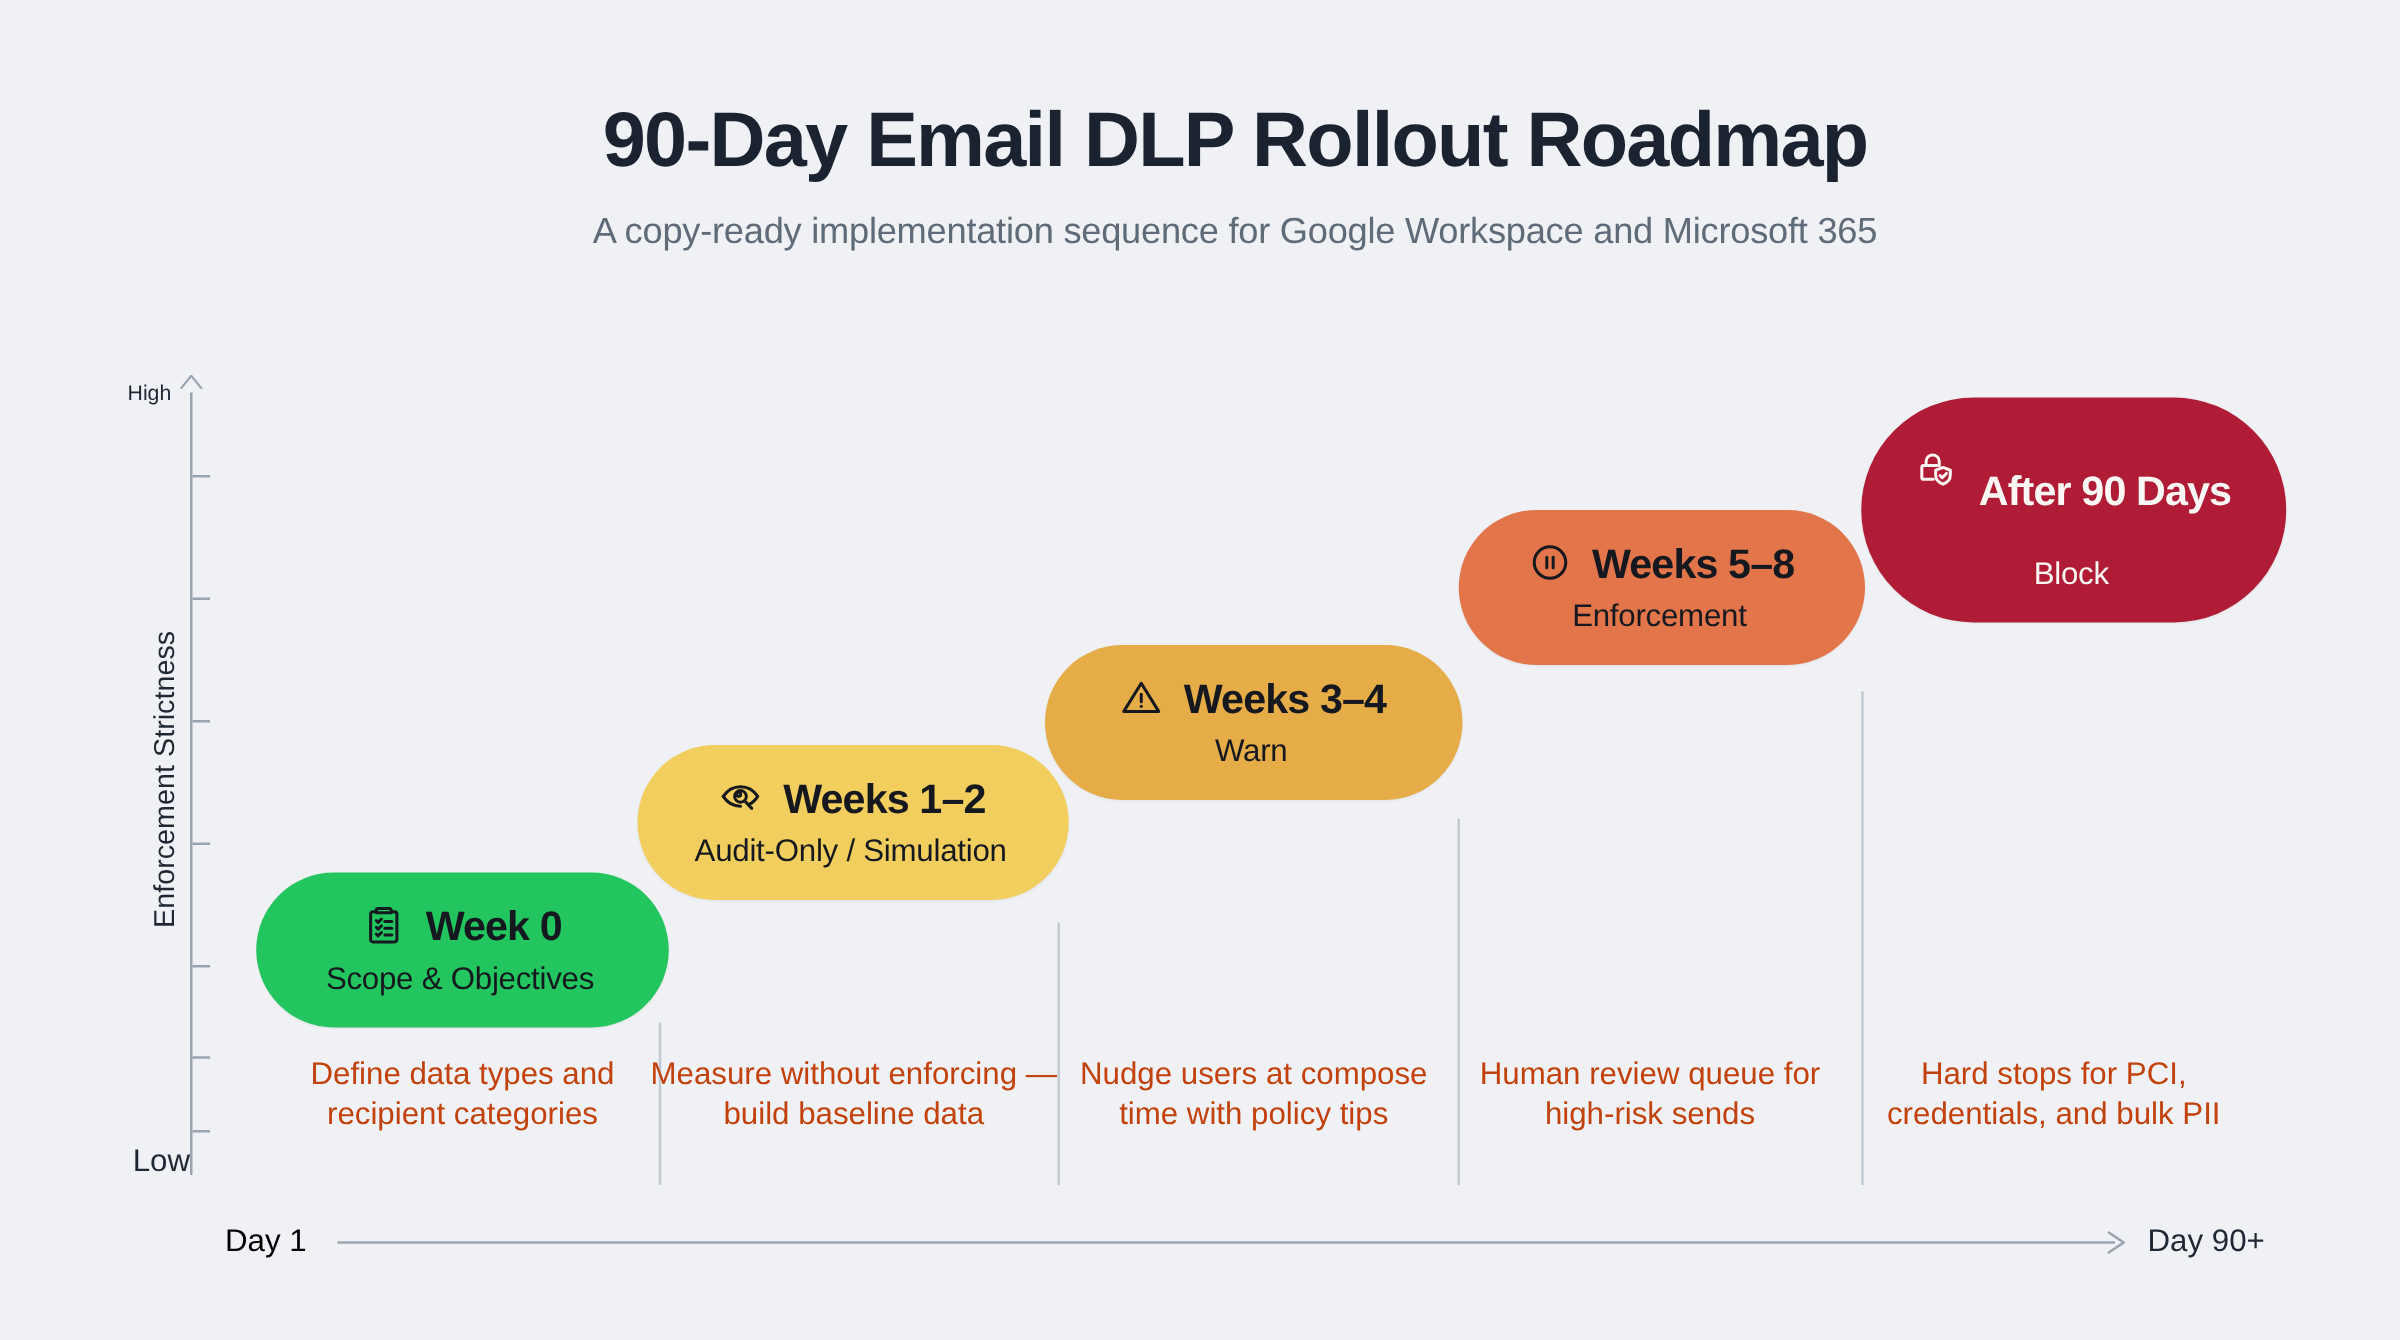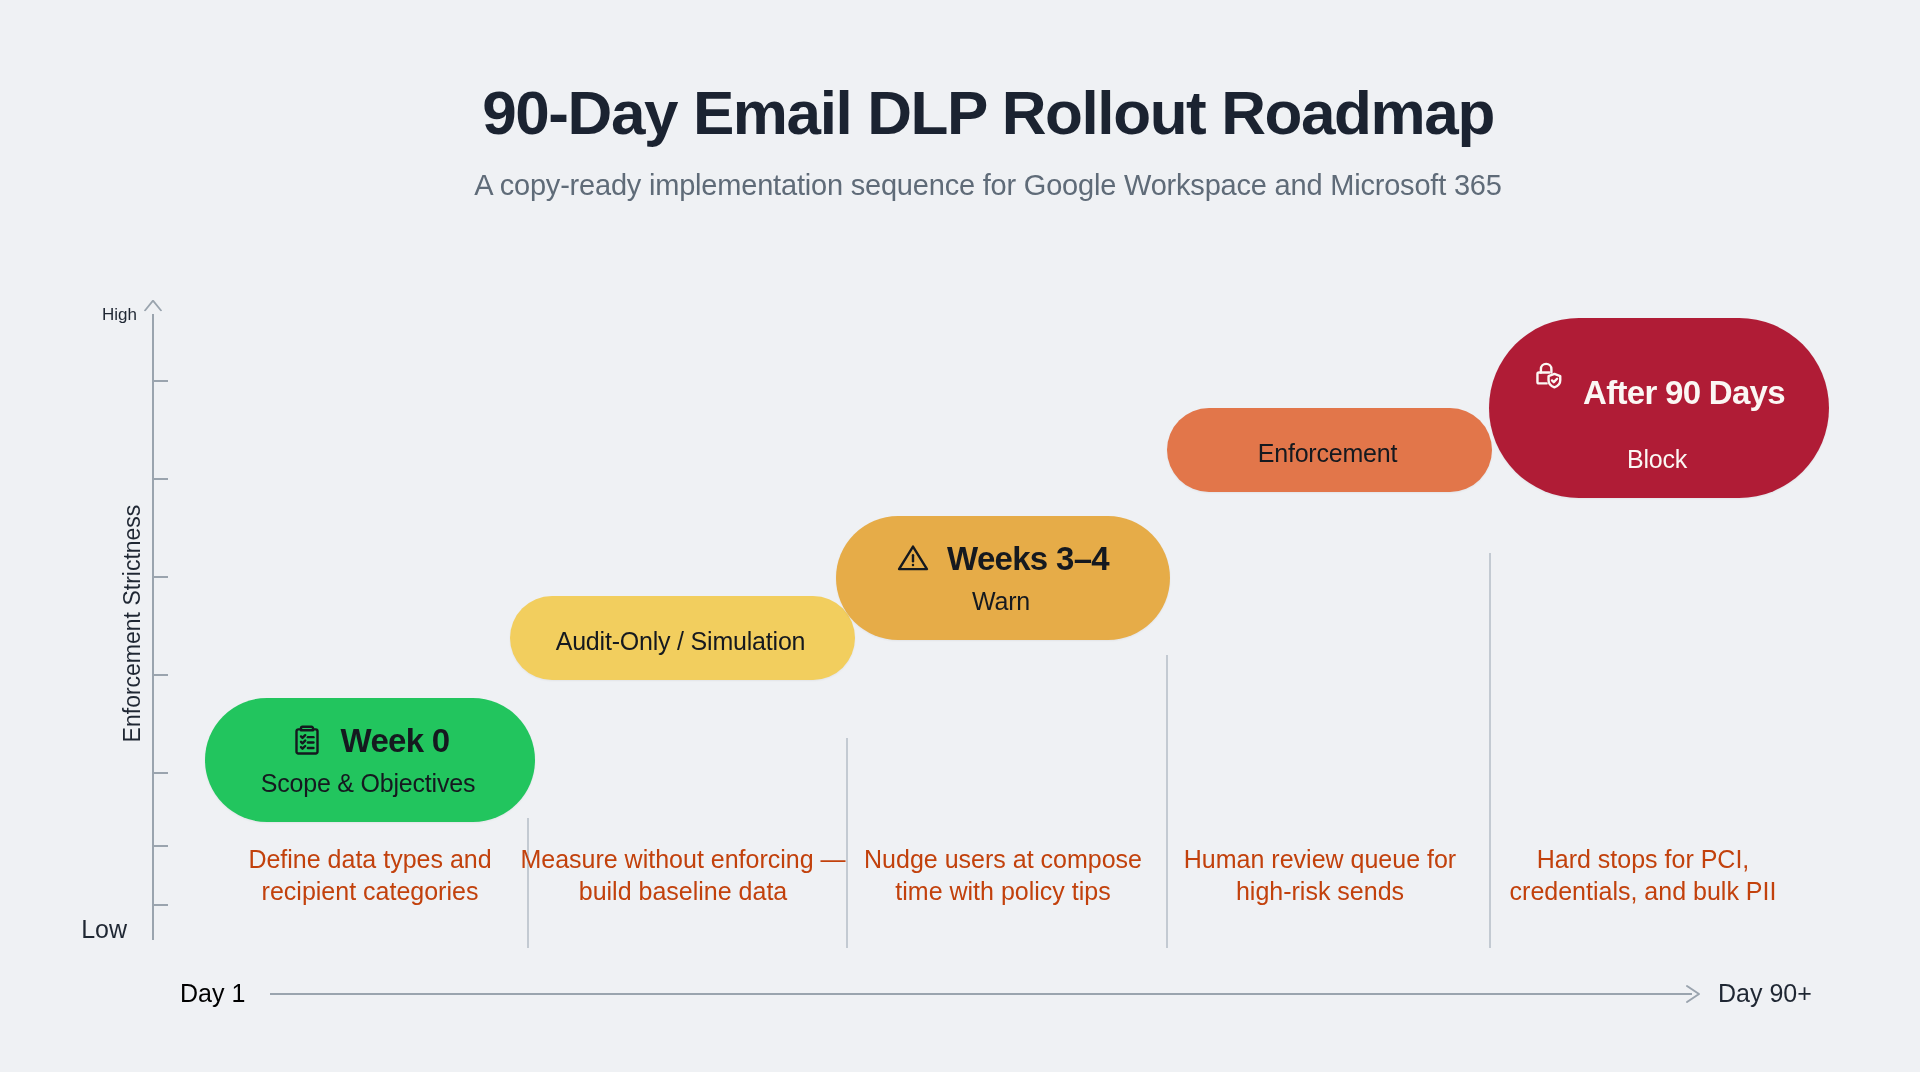--- a/index.html
+++ b/index.html
@@ -84,21 +84,21 @@
   #y-high {
     position: absolute;
     right: 78px;
     top: 5px;
     font-size: 17px;
     color: #1f2733;
     white-space: nowrap;
   }
   #y-low {
     position: absolute;
-    right: 88px;
+    right: 63px;
     bottom: -4px;
     font-size: 25px;
     color: #1f2733;
     white-space: nowrap;
   }
   #y-axis-label {
     position: absolute;
     left: -163px;
     top: 310px;
     width: 400px;
@@ -266,20 +266,32 @@
           <span class="pill-title">Week 0</span>
         </div>
         <div class="pill-sub">Scope &amp; Objectives</div>
       </div>
       <div class="divider" style="left:527px; top:818px; height:130px;"></div>
       <div class="caption" style="left:205px; top:843px; width:330px;">Define data types and recipient categories</div>
     </div>
 
     <div class="step">
       <div class="pill tone-dark" style="left:510px; top:596px; width:345px; background:#f2ce5e;">
+        <div class="pill-top">
+          <span class="pill-icon">
+            <svg viewBox="0 0 24 24" width="36" height="36" fill="none" stroke="#15191f" stroke-width="1.6" stroke-linecap="round" stroke-linejoin="round">
+              <path d="M2.4 11.4C4.6 8 7.9 6.2 11.6 6.2c3.7 0 7 1.8 9.2 5.2-1.3 2-2.9 3.5-4.7 4.3"></path>
+              <path d="M2.4 11.4c2.2 3.4 5.5 5.2 9.2 5.2"></path>
+              <circle cx="11.6" cy="11.4" r="3.1"></circle>
+              <circle cx="10.6" cy="10.3" r="1.1"></circle>
+              <path d="M14.2 14.2l3.4 3.6"></path>
+            </svg>
+          </span>
+          <span class="pill-title">Weeks 1–2</span>
+        </div>
         <div class="pill-sub">Audit-Only / Simulation</div>
       </div>
       <div class="divider" style="left:846px; top:738px; height:210px;"></div>
       <div class="caption" style="left:518px; top:843px; width:330px;">Measure without enforcing — build baseline data</div>
     </div>
 
     <div class="step">
       <div class="pill tone-dark" style="left:836px; top:516px; width:334px; background:#e6ac48;">
         <div class="pill-top">
           <span class="pill-icon">
@@ -292,20 +304,30 @@
           <span class="pill-title">Weeks 3–4</span>
         </div>
         <div class="pill-sub">Warn</div>
       </div>
       <div class="divider" style="left:1166px; top:655px; height:293px;"></div>
       <div class="caption" style="left:838px; top:843px; width:330px;">Nudge users at compose time with policy tips</div>
     </div>
 
     <div class="step">
       <div class="pill tone-dark" style="left:1167px; top:408px; width:325px; background:#e2764a;">
+        <div class="pill-top">
+          <span class="pill-icon">
+            <svg viewBox="0 0 24 24" width="36" height="36" fill="none" stroke="#15191f" stroke-width="1.6" stroke-linecap="round" stroke-linejoin="round">
+              <circle cx="12" cy="12" r="8.4"></circle>
+              <path d="M10.3 9.2v5.6"></path>
+                <path d="M13.7 9.2v5.6"></path>
+            </svg>
+          </span>
+          <span class="pill-title">Weeks 5–8</span>
+        </div>
         <div class="pill-sub">Enforcement</div>
       </div>
       <div class="divider" style="left:1489px; top:553px; height:395px;"></div>
       <div class="caption" style="left:1155px; top:843px; width:330px;">Human review queue for high-risk sends</div>
     </div>
 
     <div class="step">
       <div class="pill tone-light" style="left:1489px; top:318px; width:340px; background:#b01c36;">
         <div class="pill-top">
           <span class="pill-icon">

